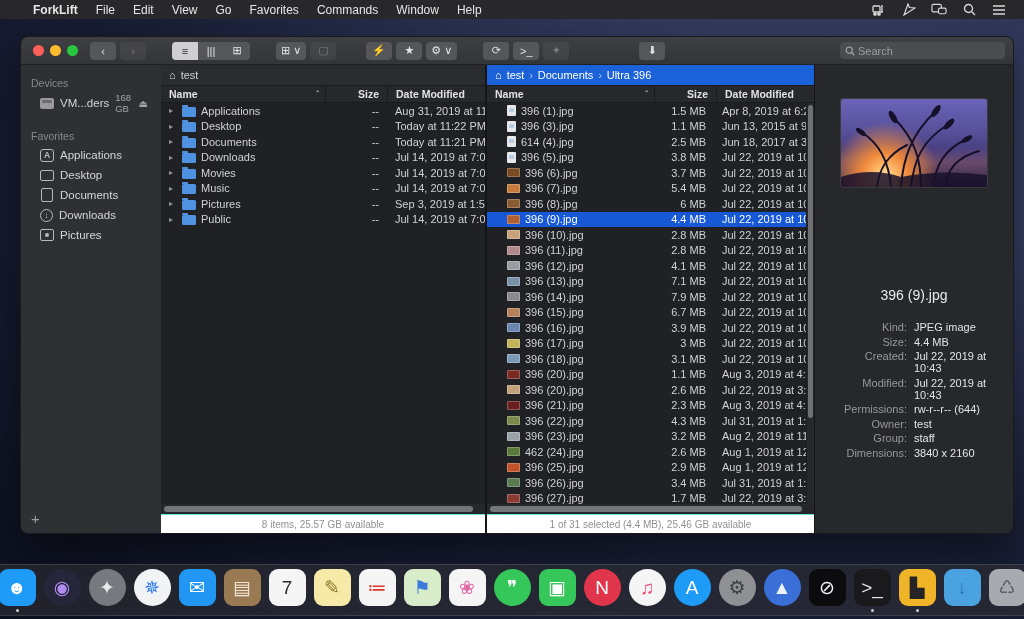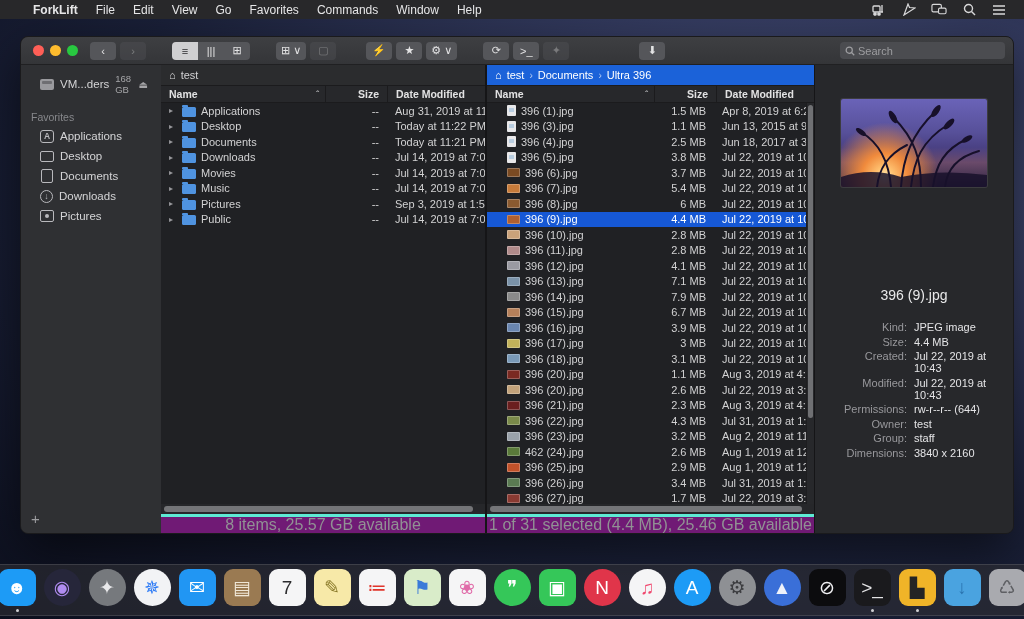--- a/index.html
+++ b/index.html
@@ -124,22 +124,22 @@
 
   .vscroll { position:absolute; right:0; top:0; bottom:0; width:8px;
     background:#27282b; border-left:1px solid #1d1d1f; }
   .vscroll .vthumb { position:absolute; left:1px; right:1px; top:2px; height:78%;
     background:#6f7073; border-radius:4px; }
 
   .hscroll { height:10px; flex:0 0 10px; background:#26272a; position:relative; }
   .hscroll .hthumb { position:absolute; top:2px; bottom:2px; left:3px; right:12px;
     background:#747578; border-radius:4px; }
 
-  .statusbar { height:19px; flex:0 0 19px; background:#701a75;
-    border-top:3px solid #5eead4; color:#919194; font-size:16px;
+  .statusbar { height:19px; flex:0 0 19px; background:#ffffff;
+    border-top:1px solid #5eead4; color:#919194; font-size:10px;
     display:flex; align-items:center; justify-content:center; }
 
   
   .preview { flex:1; background:#27282b; border-left:1px solid #151517;
     display:flex; flex-direction:column; align-items:center; font-size:11px; }
   .pv-thumb { margin-top:34px; width:146px; height:88px; border-radius:2px;
     position:relative; overflow:hidden; box-shadow:0 0 0 1px #3c3c3f;
     background:
       radial-gradient(circle at 30% 88%, #ffe9b0 0%, #ffc170 7%, #f08a3c 18%, rgba(240,138,60,0) 42%),
       linear-gradient(#6a63b8 0%, #575099 38%, #4a4184 55%, #6a4a6a 72%, #2e2440 100%); }
@@ -252,20 +252,21 @@
           <circle cx="5.5" cy="5.5" r="4" fill="none" stroke="#9d9da0" stroke-width="1.6"></circle>
           <path d="M8.5 8.5 L12 12" stroke="#9d9da0" stroke-width="1.6"></path>
         </svg>
       <span>Search</span>
     </div>
   </div>
 
   <div class="content">
 
     <div class="sidebar">
+      <div class="sb-header">Devices</div>
       <div>
 
 
           <div class="sb-row">
             <span class="drive-ic"></span>
             <span>VM...ders</span>
             <span class="sb-size">168 GB</span>
             <span class="sb-eject">⏏</span>
           </div>
         </div>
@@ -440,21 +441,21 @@
                 <span>396 (3).jpg</span>
               </span>
               <span class="size">1.1 MB</span>
               <span class="date" style="width:92px;flex:0 0 92px">Jun 13, 2015 at 9:1</span>
             </div>
 
             <div class="frow" data-icon-type="doc">
               <span class="name" style="padding-left:20px">
                 <span class="doc-ic"></span>
 
-                <span>396 (4).jpg</span>
+                <span>614 (4).jpg</span>
               </span>
               <span class="size">2.5 MB</span>
               <span class="date" style="width:92px;flex:0 0 92px">Jun 18, 2017 at 3:2</span>
             </div>
 
             <div class="frow" data-icon-type="doc">
               <span class="name" style="padding-left:20px">
                 <span class="doc-ic"></span>
 
                 <span>396 (5).jpg</span>

